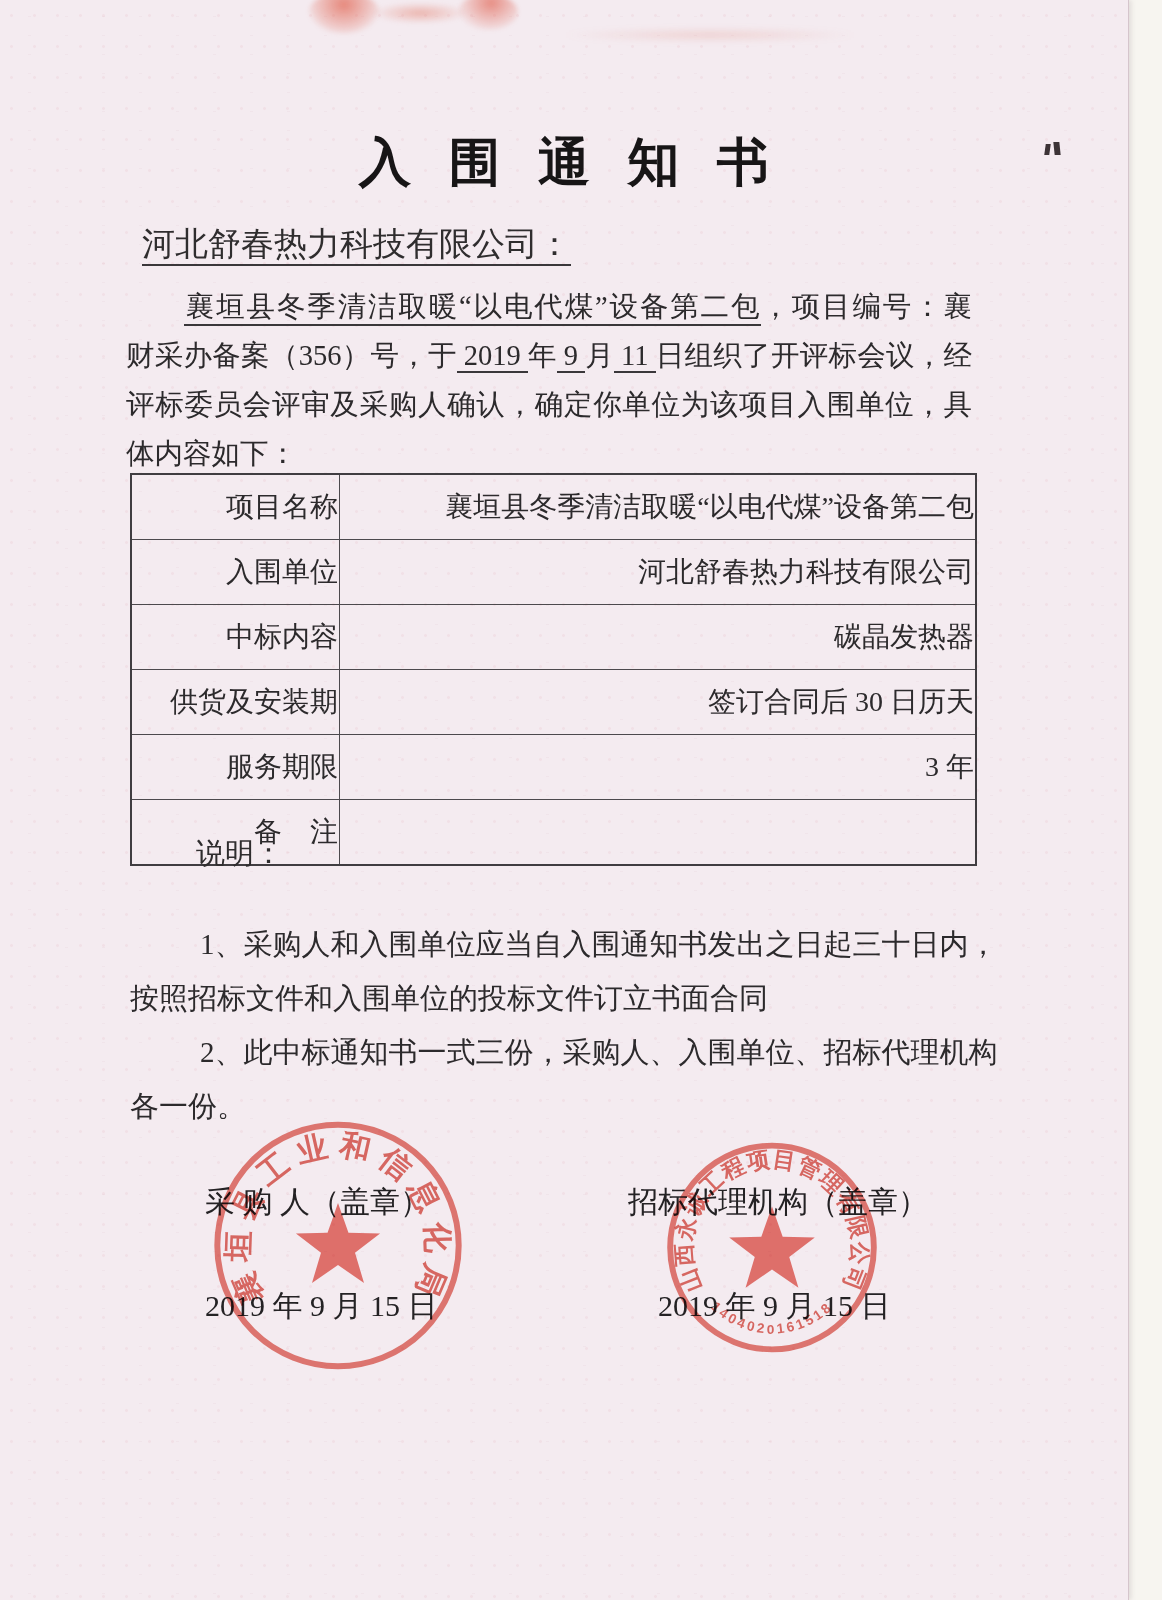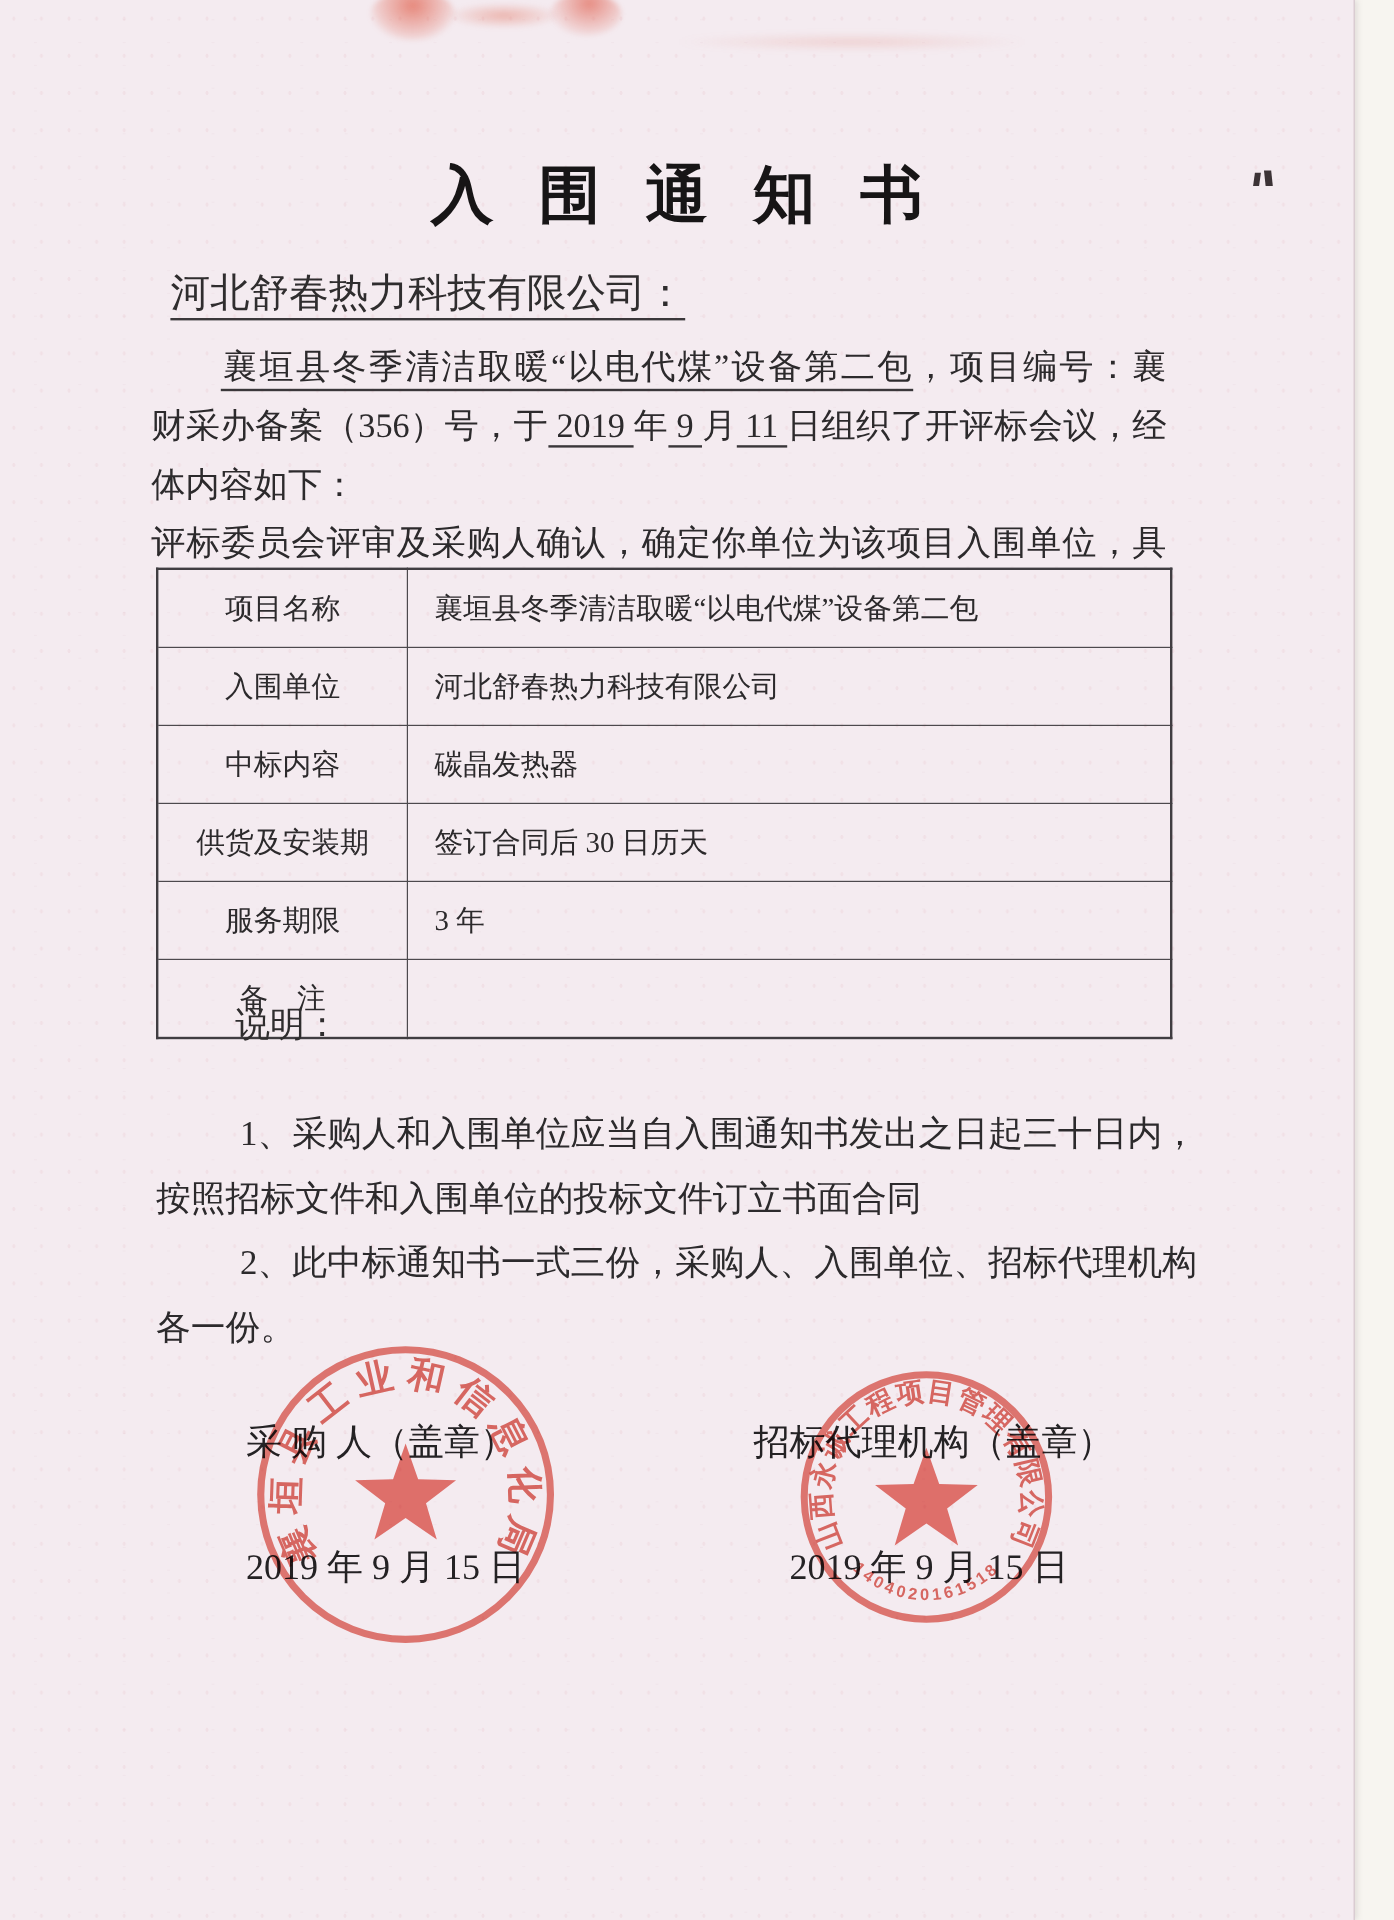--- a/index.html
+++ b/index.html
@@ -40,21 +40,21 @@
   .num{padding:0 7px;font-family:"Liberation Serif",serif;}
 
   .para{position:absolute;left:126px;top:282px;width:846px;
     font-size:28.5px;line-height:49px;color:#2c2a2c;}
   .pline{height:49px;white-space:nowrap;}
   .fill{text-align:justify;text-align-last:justify;}
   .ind{display:inline-block;width:58px;}
 
   table.info{position:absolute;left:130px;top:473px;width:847px;border-collapse:collapse;
     table-layout:fixed;}
-  table.info td{border:1.6px solid #4c494d;height:62px;font-size:24px;color:#2c2a2c;}
+  table.info td{border:1.6px solid #4c494d;height:62px;font-size:28px;color:#2c2a2c;text-align:right;}
   table.info{border:2.5px solid #403d41;}
   td.lab{width:205px;text-align:center;}
   td.val{padding-left:22px;}
 
   .notes-head{position:absolute;left:196px;top:834px;font-size:29px;}
   .note{position:absolute;font-size:29px;white-space:nowrap;color:#2c2a2c;}
   .n1a{left:200px;top:925px;}
   .n1b{left:130px;top:979px;}
   .n2a{left:200px;top:1033px;}
   .n2b{left:130px;top:1087px;}
@@ -87,22 +87,22 @@
     <div class="smudge s4"></div>
     <div class="speck"></div>
 
     <h1 class="title">入围通知书</h1>
 
     <div class="addressee"><span class="u">河北舒春热力科技有限公司：</span></div>
 
     <div class="para">
       <div class="pline fill"><span class="ind"></span><span class="u">襄垣县冬季清洁取暖“以电代煤”设备第二包</span><span>，项目编号：襄</span></div>
       <div class="pline fill"><span>财采办备案（356）号，于</span><span class="u num">2019</span><span>年</span><span class="u num">9</span><span>月</span><span class="u num">11</span><span>日组织了开评标会议，经</span></div>
+      <div class="pline fill"><span>评标委员会评审及采购人确认，确定你单位为该项目入围单位，具</span></div>
       <div class="pline"><span>体内容如下：</span></div>
-      <div class="pline fill"><span>评标委员会评审及采购人确认，确定你单位为该项目入围单位，具</span></div>
     </div>
 
     <table class="info">
       <tbody>
           <tr>
         <td class="lab">项目名称</td>
         <td class="val">襄垣县冬季清洁取暖“以电代煤”设备第二包</td>
       </tr>
       <tr>
         <td class="lab">入围单位</td>

